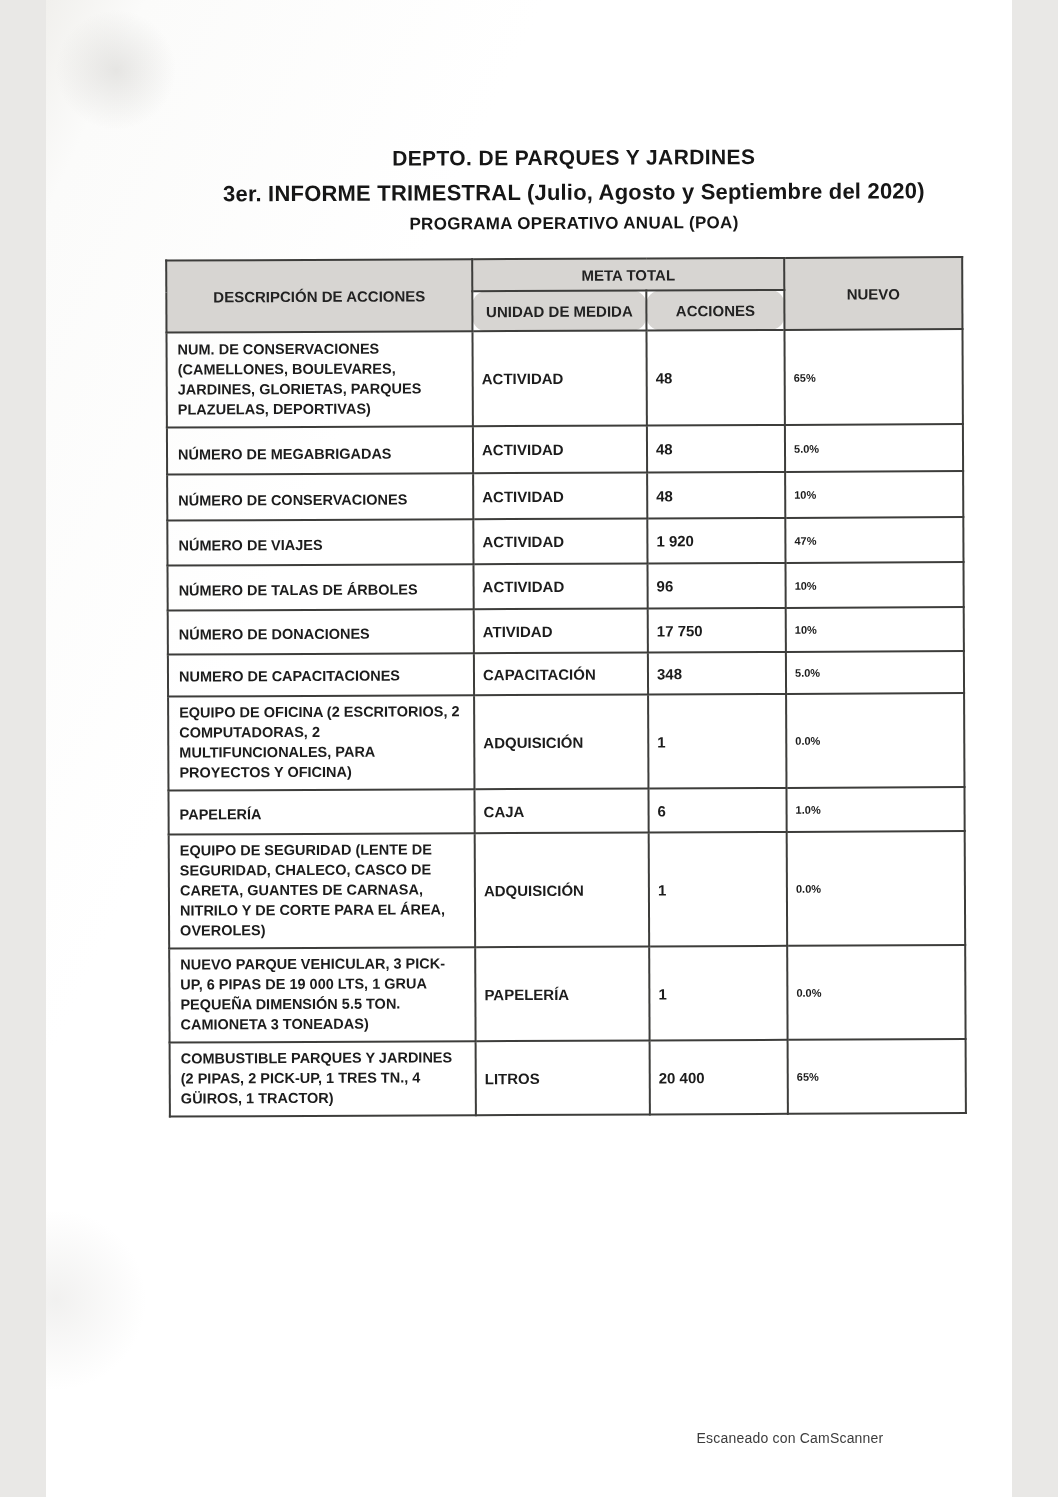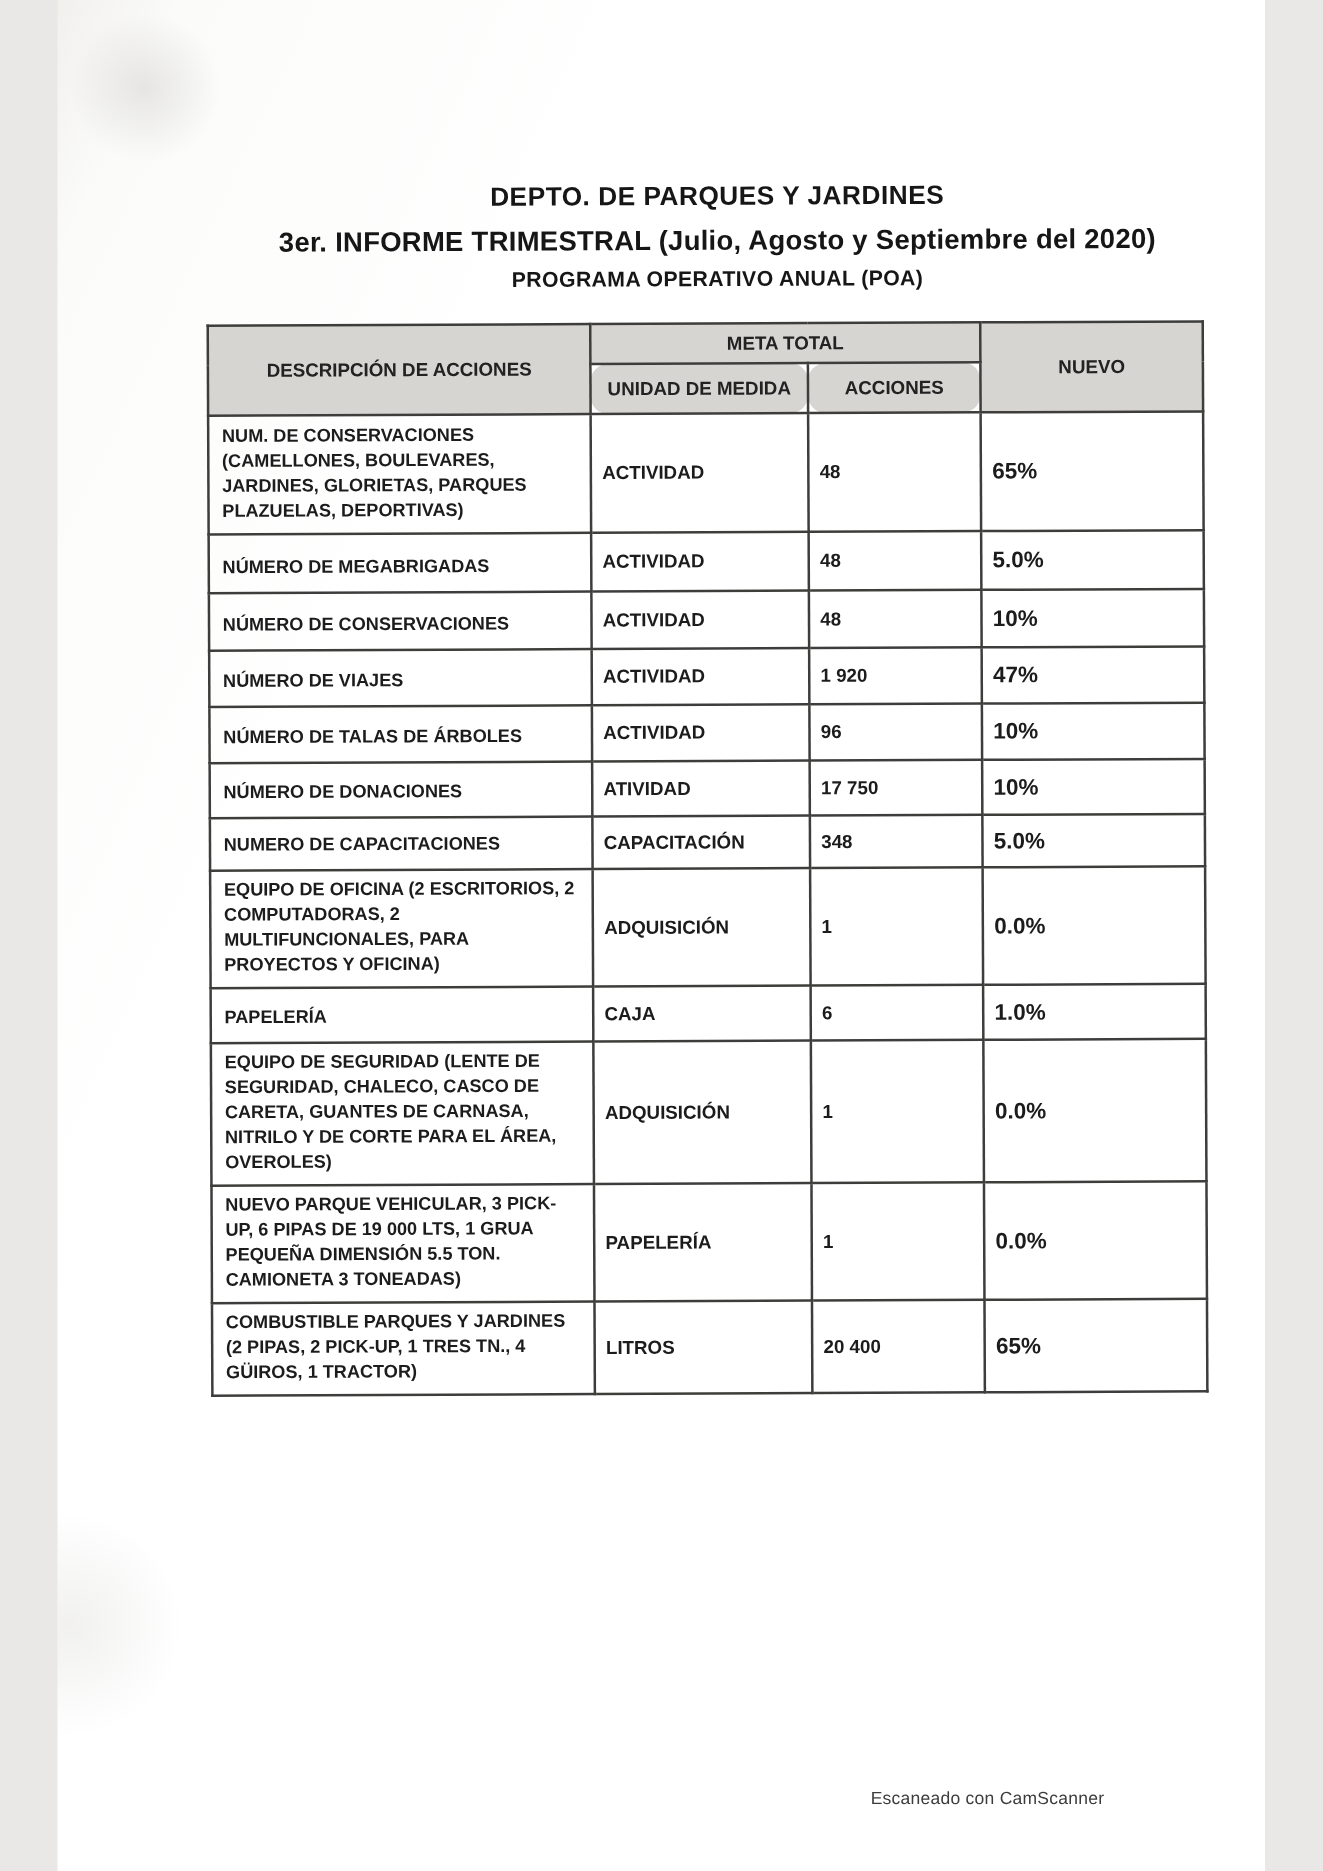--- a/index.html
+++ b/index.html
@@ -73,21 +73,21 @@
     color: #1c1c1c;
     background: transparent;
   }
   .poa td.desc {
     text-align: left;
     padding: 5px 8px 7px 10px;
     line-height: 1.38;
     font-size: 14.5px;
   }
   .poa td.desc.low { vertical-align: bottom; padding-bottom: 9px; }
-  .poa td.av { font-size: 18px; }
+  .poa td.av { font-size: 11px; }
 
   tr.r1  { height: 95px; }
   tr.r2  { height: 47px; }
   tr.r3  { height: 46px; }
   tr.r4  { height: 45px; }
   tr.r5  { height: 45px; }
   tr.r6  { height: 44px; }
   tr.r7  { height: 42px; }
   tr.r8  { height: 88px; }
   tr.r9  { height: 44px; }

